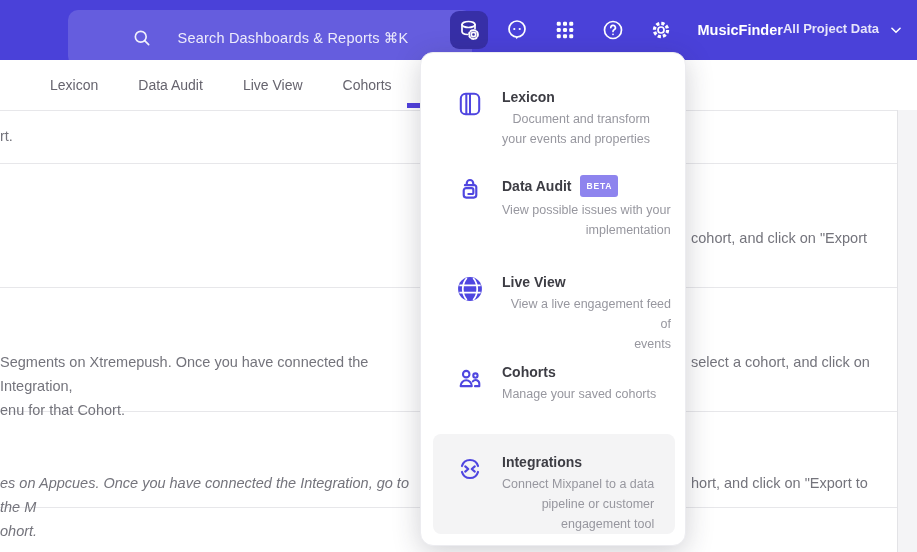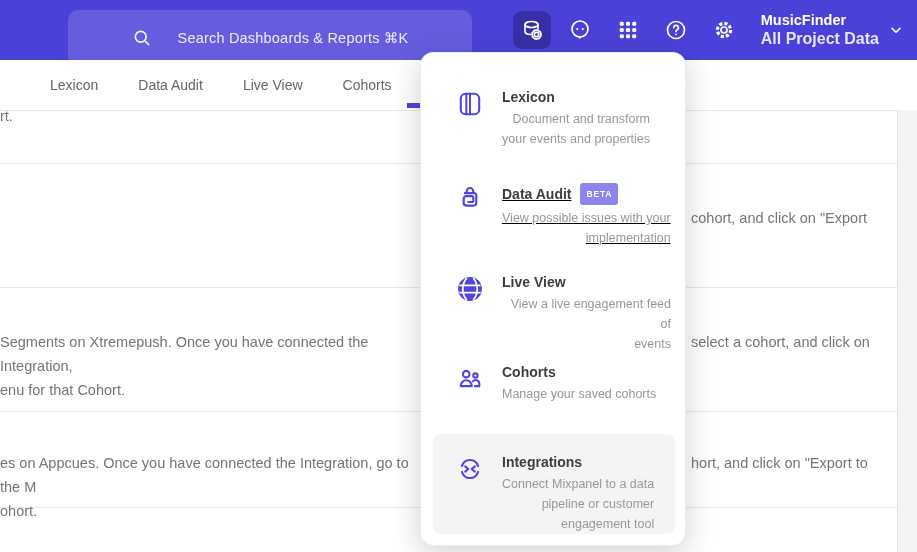--- a/index.html
+++ b/index.html
@@ -10,35 +10,35 @@
   
   .topbar { position:absolute; top:0; left:0; width:917px; height:60px; background:#4a41d9; z-index:2; }
   .search-pill { position:absolute; left:68px; top:10px; width:404px; height:56px;
     background:rgba(255,255,255,0.15); border-radius:10px; display:flex; align-items:center;
     justify-content:center; gap:26px; cursor:pointer; }
   .search-pill span { color:rgba(255,255,255,0.88); font-size:14.5px; letter-spacing:.2px; }
   .topbar-right { position:absolute; right:14px; top:0; height:60px; display:flex; align-items:center; gap:10px; }
   .icon-btn { width:38px; height:38px; border-radius:9px; display:flex; align-items:center; justify-content:center; cursor:pointer; }
   .icon-btn.active { background:#372fa7; }
   .project-switcher { display:flex; align-items:center; gap:10px; margin-left:8px; cursor:pointer; }
-  .project-text { display:flex; flex-direction:column; line-height:1.25; }
+  .project-text { display:flex; flex-direction:row; line-height:1.25; }
   .project-name { color:#fff; font-weight:bold; font-size:14.5px; }
-  .project-sub { color:#e6e4fa; font-weight:bold; font-size:16px; }
+  .project-sub { color:#e6e4fa; font-weight:bold; font-size:13px; }
 
   
   .tabbar { position:absolute; top:60px; left:0; width:917px; height:50px; background:#fff; z-index:1; }
   .tabs { position:absolute; left:50px; top:0; height:50px; display:flex; gap:40px; align-items:center; }
   .tab { font-size:14px; color:#66646e; cursor:pointer; white-space:nowrap; }
   .tab-indicator-fragment { position:absolute; left:407px; top:43px; width:13px; height:5px; background:#4f3fde; }
 
   
   .content { position:absolute; top:110px; left:0; width:917px; height:442px; background:#fff; z-index:1; }
   .divider { position:absolute; left:0; width:897px; height:1px; background:#e7e7ea; }
   .divider.full { width:917px; }
-  .bg-text { position:absolute; font-size:14.5px; color:#74747c; line-height:24px; white-space:pre-line; }
+  .bg-text { position:absolute; font-size:14.5px; color:#74747c; line-height:24px; white-space:pre-line;margin-top:20px; }
   .scroll-strip { position:absolute; left:897px; top:0; width:20px; height:442px;
     background:#f4f4f6; border-left:1px solid #e3e3e6; cursor:pointer; }
 
   
   .menu-panel { position:absolute; left:420px; top:52px; width:266px; height:494px; background:#fff;
     border-radius:13px; box-shadow:0 6px 28px rgba(40,40,60,0.22); border:1px solid #ececf0; z-index:5; }
   .menu-item { position:absolute; left:36px; right:14px; display:flex; gap:19px; cursor:pointer; }
   .menu-icon { width:26px; height:26px; flex:0 0 26px; margin-top:2px; }
   .menu-title { font-size:14px; font-weight:bold; color:#3d3d44; line-height:17px; }
   .menu-desc { font-size:12.5px; color:#97979f; line-height:20px; margin-top:3px; white-space:pre-line;text-align:right; }
@@ -135,21 +135,21 @@
     <div class="divider" style="top:397px;"></div>
 
     <div class="bg-text" style="left:0; top:-6px;">rt.</div>
 
     <div class="bg-text" style="left:691px; top:96px;">cohort, and click on "Export</div>
 
     <div class="bg-text" style="left:691px; top:220px;">select a cohort, and click on</div>
     <div class="bg-text" style="left:0; top:220px; width:430px;">Segments on Xtremepush. Once you have connected the Integration,
 enu for that Cohort.</div>
 
-    <div class="bg-text" style="left:0; top:341px; width:430px;">es on Appcues. Once you have connected the Integration, go to the M
+    <div class="bg-text" style="left:0; top:341px; width:430px;font-style:italic;">es on Appcues. Once you have connected the Integration, go to the M
 ohort.</div>
     <div class="bg-text" style="left:691px; top:341px;">hort, and click on "Export to</div>
 
     <div class="scroll-strip"></div>
   </main>
 
   <div class="menu-panel">
 
     <div class="hl-block"></div>
 
@@ -159,21 +159,21 @@
         <line x1="8.6" y1="2.6" x2="8.6" y2="21.4"></line>
         <line x1="12" y1="2.6" x2="12" y2="21.4"></line>
       </svg>
       <div>
         <div class="menu-title">Lexicon</div>
         <div class="menu-desc">Document and transform
 your events and properties</div>
       </div>
     </div>
 
-    <div class="menu-item" style="top:130px;text-decoration:underline;">
+    <div class="menu-item" style="top:122px;">
       <svg class="menu-icon" viewBox="0 0 24 24" fill="none" stroke="#4f46e0" stroke-width="2" stroke-linecap="round" stroke-linejoin="round">
         <path d="M9 7 V5.8 a3 3 0 0 1 6 0 V7"></path>
         <path d="M7.3 7.5 h8.7 a1.8 1.8 0 0 1 1.8 1.8 v7.4 a2.3 2.3 0 0 1 -2.3 2.3 H8.5 a2.3 2.3 0 0 1 -2.3 -2.3 v-4.2 a2.3 2.3 0 0 1 2.3 -2.3 h5 a1.6 1.6 0 0 1 1.6 1.6 v2.7 a1.2 1.2 0 0 1 -1.2 1.2 h-3.4"></path>
       </svg>
       <div>
         <div class="menu-title"><span>Data Audit</span><span class="beta-badge">BETA</span></div>
         <div class="menu-desc">View possible issues with your
 implementation</div>
       </div>
     </div>

